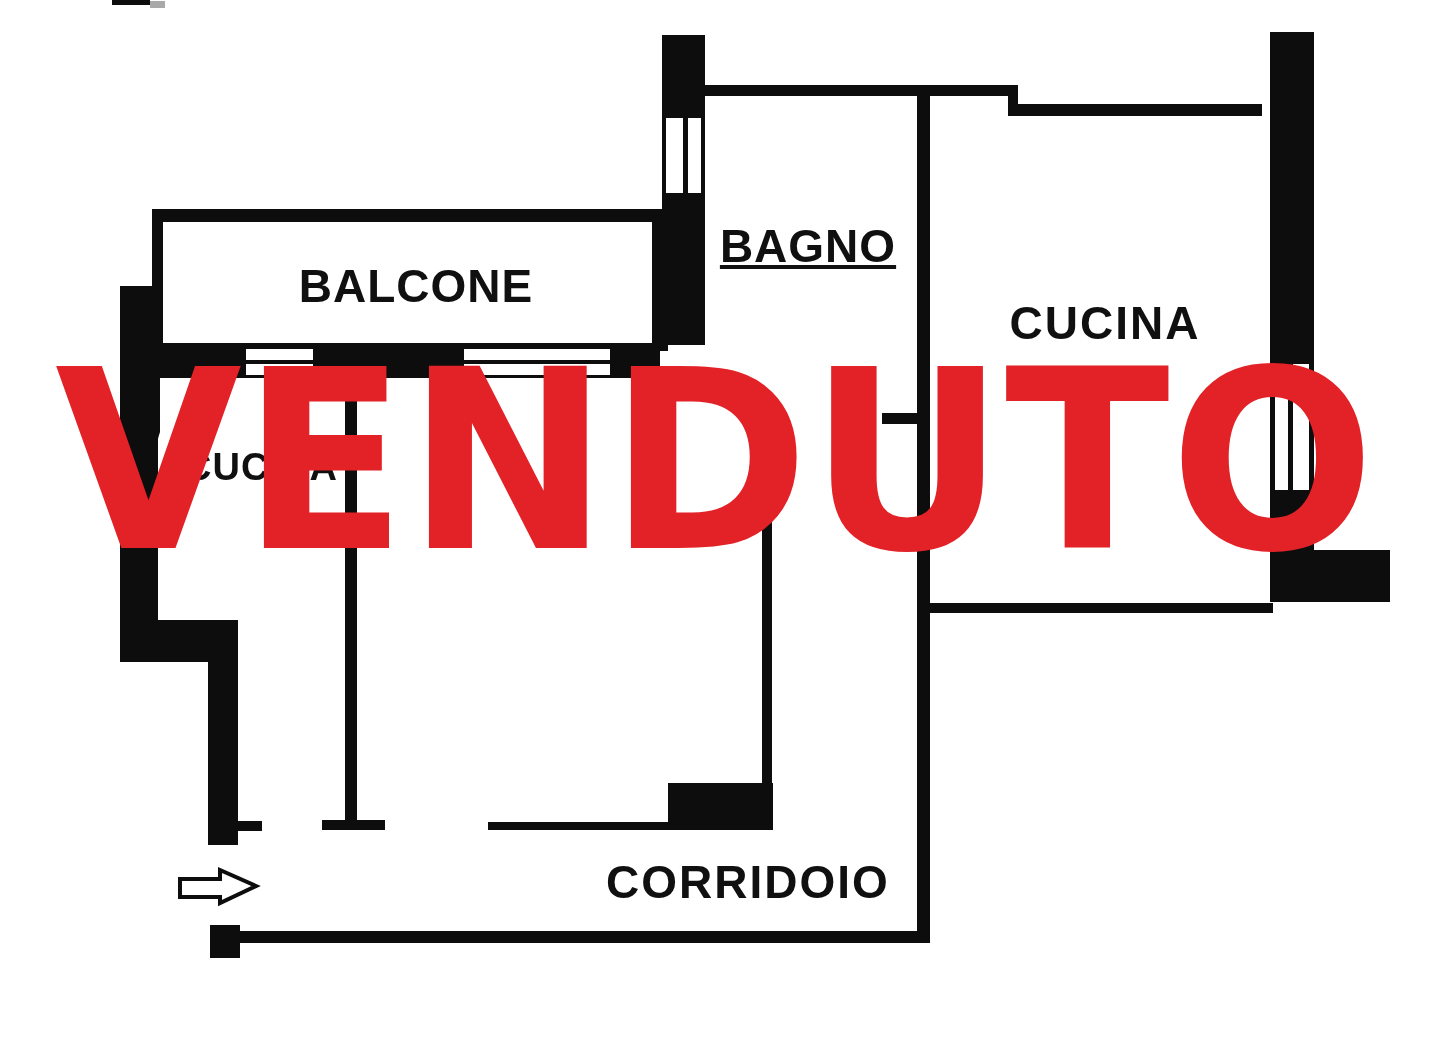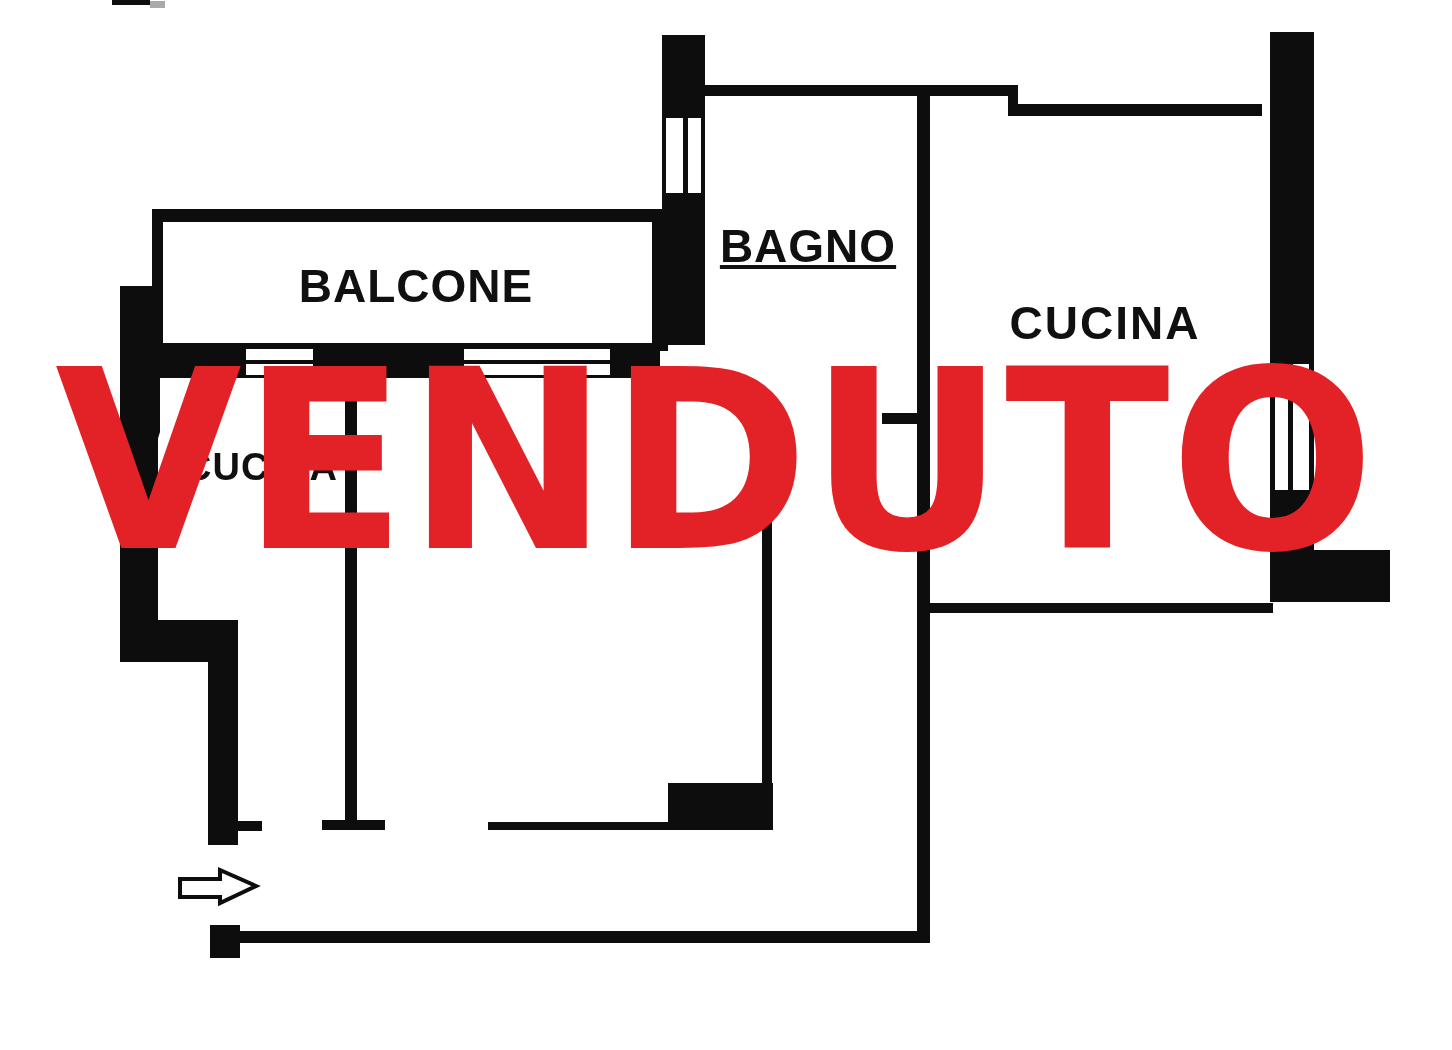--- a/index.html
+++ b/index.html
@@ -80,18 +80,19 @@
 
   <svg class="layer" width="1452" height="1050" viewBox="0 0 1452 1050">
     <polygon points="123,378 160,378 160,432 149,468" fill="#0d0d0d"></polygon>
     <path d="M180,879 L220,879 L220,870 L256,886 L220,903 L220,897 L180,897 Z" fill="#ffffff" stroke="#0d0d0d" stroke-width="4"></path>
   </svg>
 
   <div class="lbl lbl-big" style="left:416px;top:286px;">BALCONE</div>
   <div class="lbl lbl-big" style="left:808px;top:246px;text-decoration:underline;">BAGNO</div>
   <div class="lbl lbl-big ls2" style="left:1105px;top:323px;">CUCINA</div>
   <div class="lbl lbl-small" style="left:252px;top:467px;margin-left:9px;">CUCINA</div>
+  <div class="lbl lbl-big ls2" style="left:748px;top:882px;">CORRIDOIO</div>
 
   <svg class="layer" width="1452" height="1050" viewBox="0 0 1452 1050">
     <text x="55" y="548" textLength="1320" lengthAdjust="spacingAndGlyphs" font-family="DejaVu Sans, sans-serif" font-weight="bold" font-size="250" fill="#e32227">VENDUTO</text>
   </svg>
 
 </div>
 
 </body></html>

